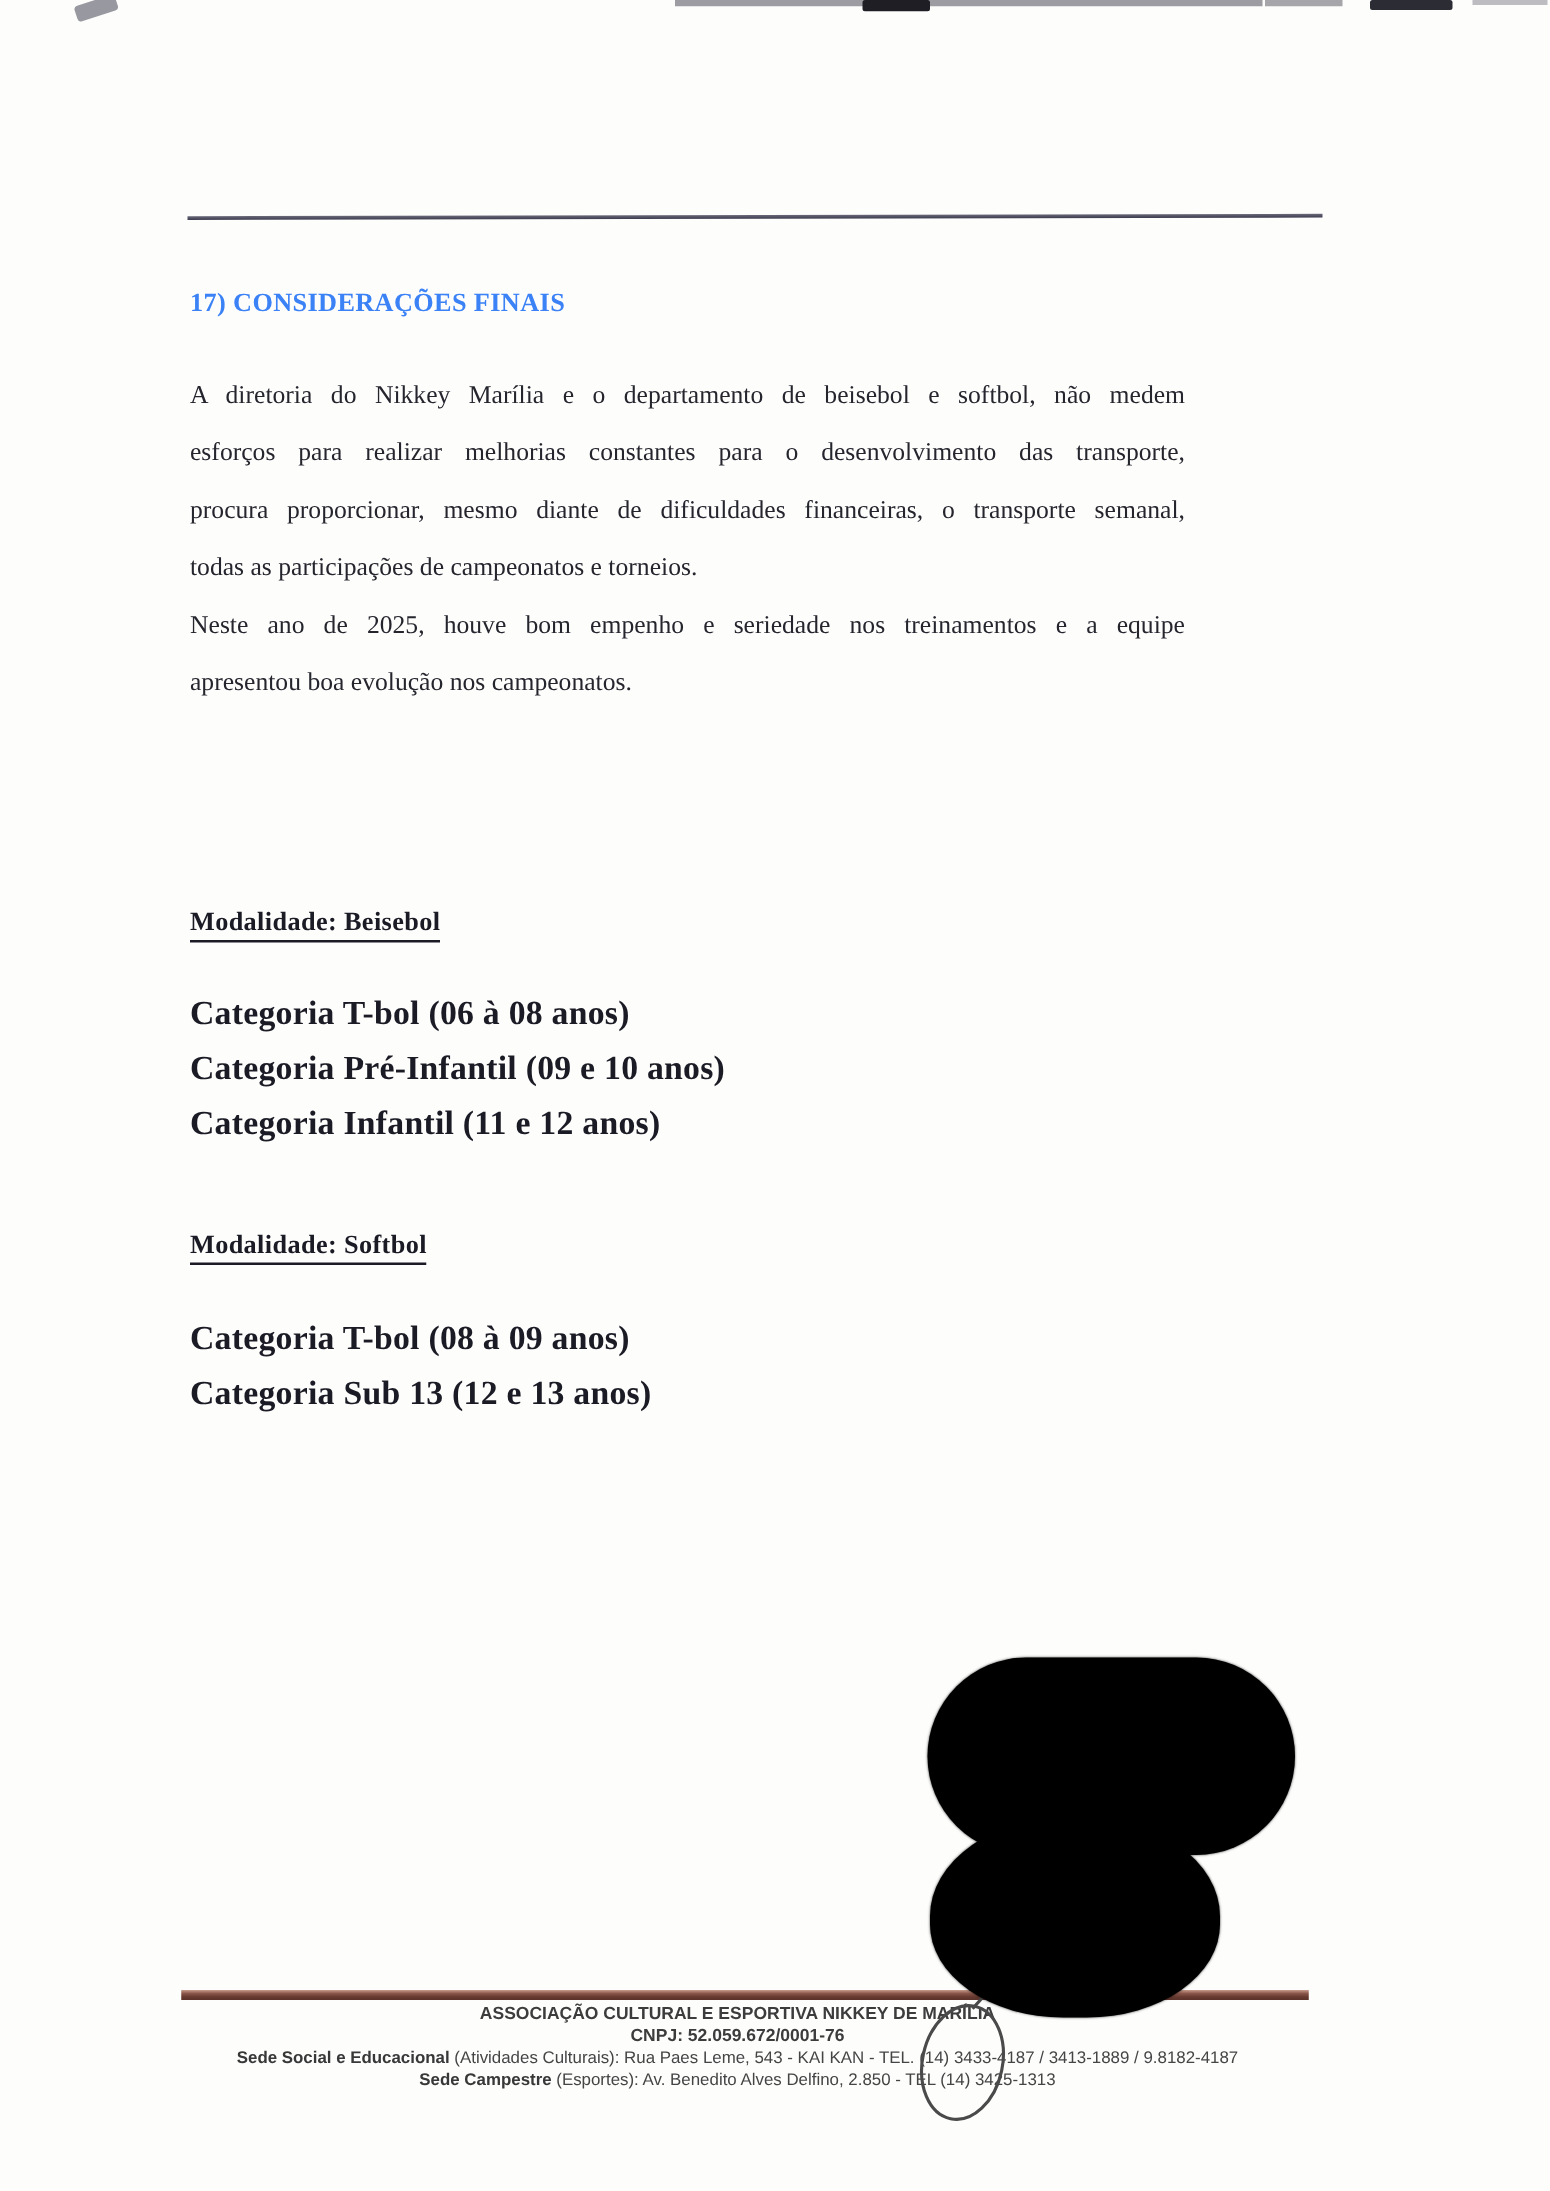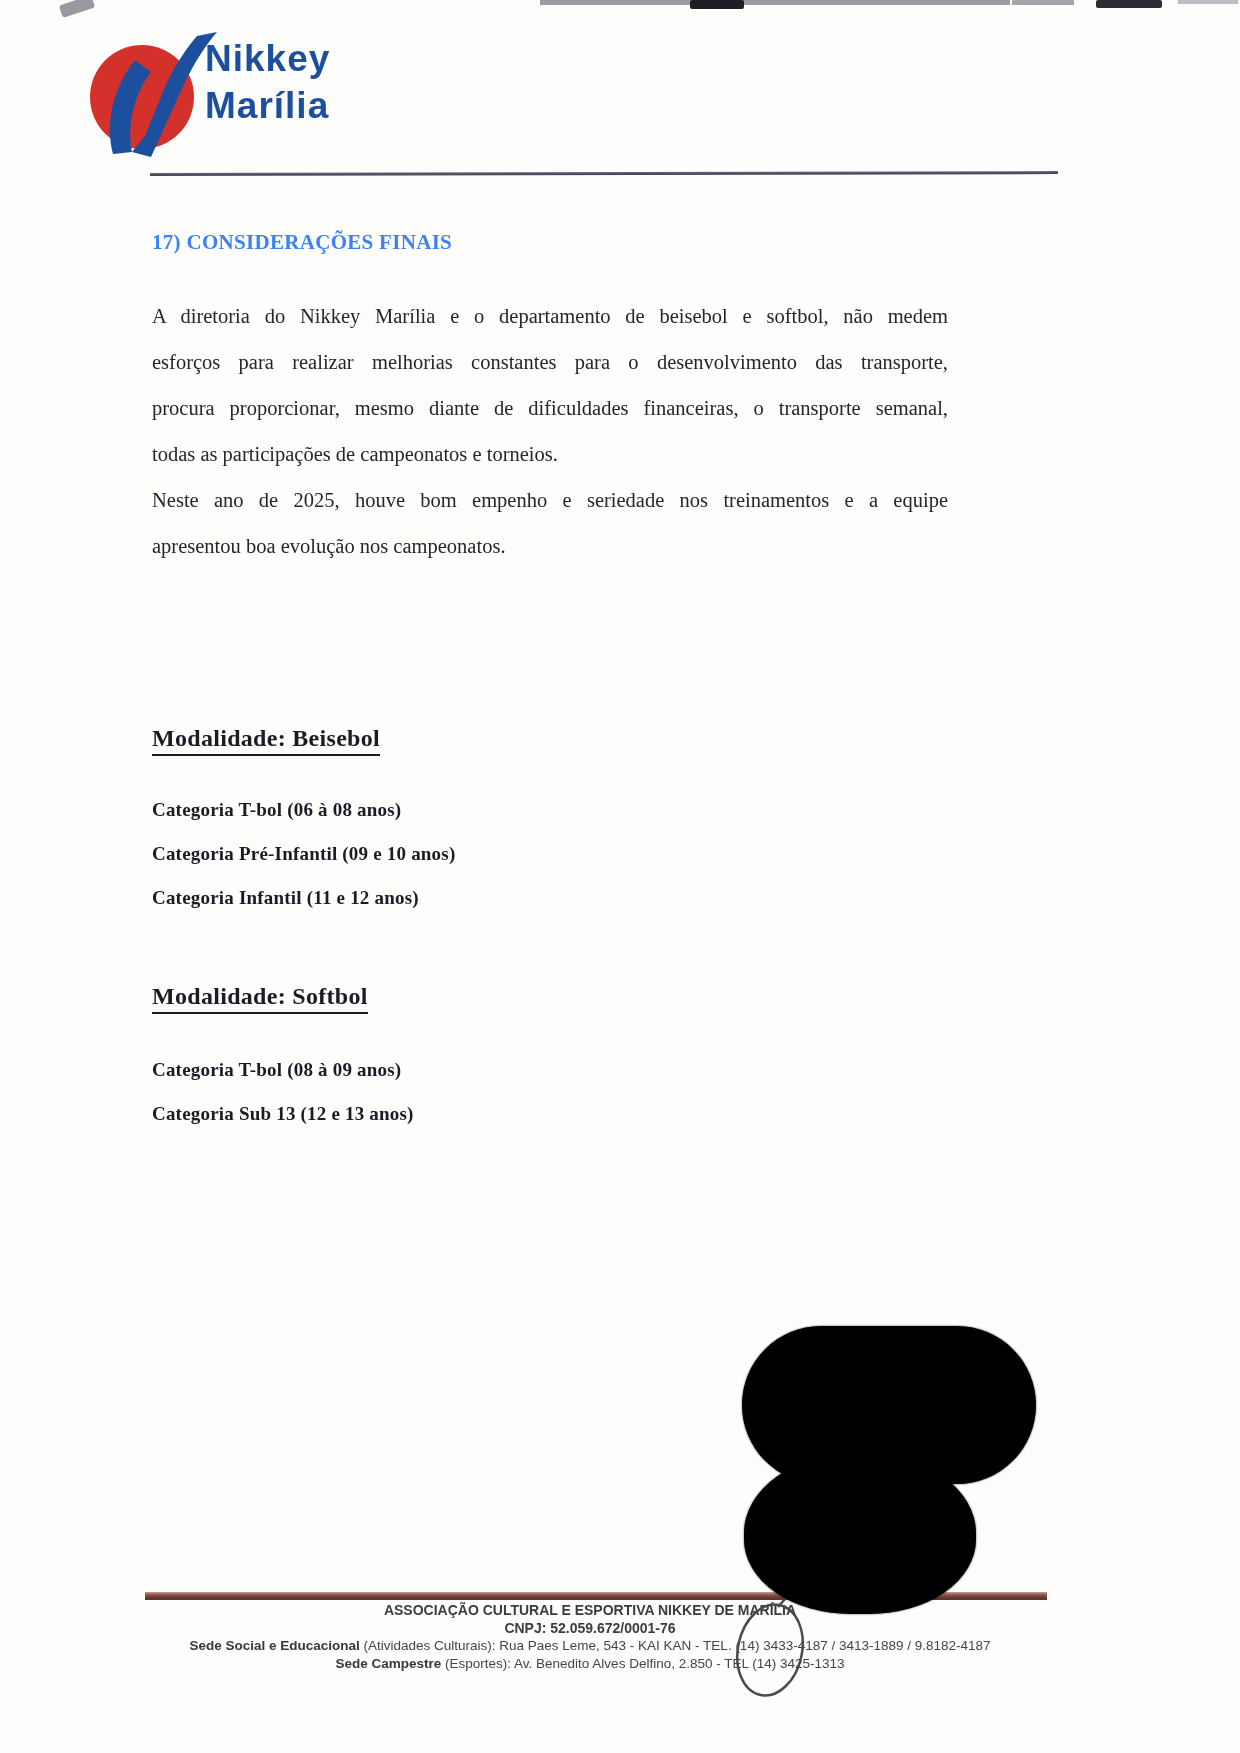--- a/index.html
+++ b/index.html
@@ -35,23 +35,23 @@
     font-size:21px;font-weight:700;letter-spacing:0.3px;color:#3b82f6;
   }
   
   .para{position:absolute;left:152px;top:293px;width:796px;font-size:20.5px;}
   .pline{height:46px;line-height:46px;white-space:nowrap;}
   .pline.just{
     white-space:normal;
     text-align:justify;text-align-last:justify;
   }
   
-  .modal-title{position:absolute;font-size:24px;font-weight:700;color:#1b1b26;}
+  .modal-title{position:absolute;font-size:21px;font-weight:700;color:#1b1b26;}
   .modal-title span{border-bottom:2.5px solid #1b1b26;padding-bottom:3px;letter-spacing:0.3px;}
-  .cats{position:absolute;font-size:19px;font-weight:700;color:#1b1b26;letter-spacing:0.2px;}
+  .cats{position:absolute;font-size:27px;font-weight:700;color:#1b1b26;letter-spacing:0.2px;}
   .cats div{height:44px;line-height:44px;}
   
   .blob-pill{
     position:absolute;left:742px;top:1326px;width:294px;height:158px;
     background:#000;border-radius:80px;z-index:3;
     box-shadow:0 0 2px rgba(0,0,0,.8);
   }
   .blob-ellipse{
     position:absolute;left:744px;top:1452px;width:232px;height:162px;
     background:#000;border-radius:50% 50% 46% 46%;z-index:3;
@@ -80,31 +80,20 @@
 
 <div class="page">
 
   <div class="smudge" style="left:60px;top:0;width:34px;height:13px;background:rgba(70,70,85,.55);border-radius:3px;transform:rotate(-18deg);"></div>
   <div class="smudge" style="left:540px;top:0;width:470px;height:5px;background:rgba(60,60,72,.5);"></div>
   <div class="smudge" style="left:690px;top:0;width:54px;height:9px;background:#1e1e24;border-radius:2px;"></div>
   <div class="smudge" style="left:1012px;top:0;width:62px;height:5px;background:rgba(60,60,72,.45);"></div>
   <div class="smudge" style="left:1096px;top:0;width:66px;height:8px;background:#2c2c34;border-radius:2px;"></div>
   <div class="smudge" style="left:1178px;top:0;width:60px;height:4px;background:rgba(90,90,104,.4);"></div>
 
-  <div class="logo">
-    <svg width="230" height="160" viewBox="0 0 230 160">
-      <circle cx="57" cy="67" r="52" fill="#d5312c"></circle>
-      <path d="M28,124 C20,92 28,58 50,30 L66,42 C48,66 42,96 47,122 Z" fill="#1d4f9f"></path>
-      <path d="M47,122 L66,127 L100,52 C110,32 120,16 132,2 L112,6 C100,20 90,36 82,52 L60,106 Z" fill="#1d4f9f"></path>
-    </svg>
-    <div class="brand">
-      <div>Nikkey</div>
-      <div>Marília</div>
-    </div>
-  </div>
 
   <div class="hrule"></div>
 
   <div class="heading">17) CONSIDERAÇÕES FINAIS</div>
 
   <div class="para">
     <div class="pline just">A diretoria do Nikkey Marília e o departamento de beisebol e softbol, não medem</div>
     <div class="pline just">esforços para realizar melhorias constantes para o desenvolvimento das transporte,</div>
     <div class="pline just">procura proporcionar, mesmo diante de dificuldades financeiras, o transporte semanal,</div>
     <div class="pline">todas as participações de campeonatos e torneios.</div>

